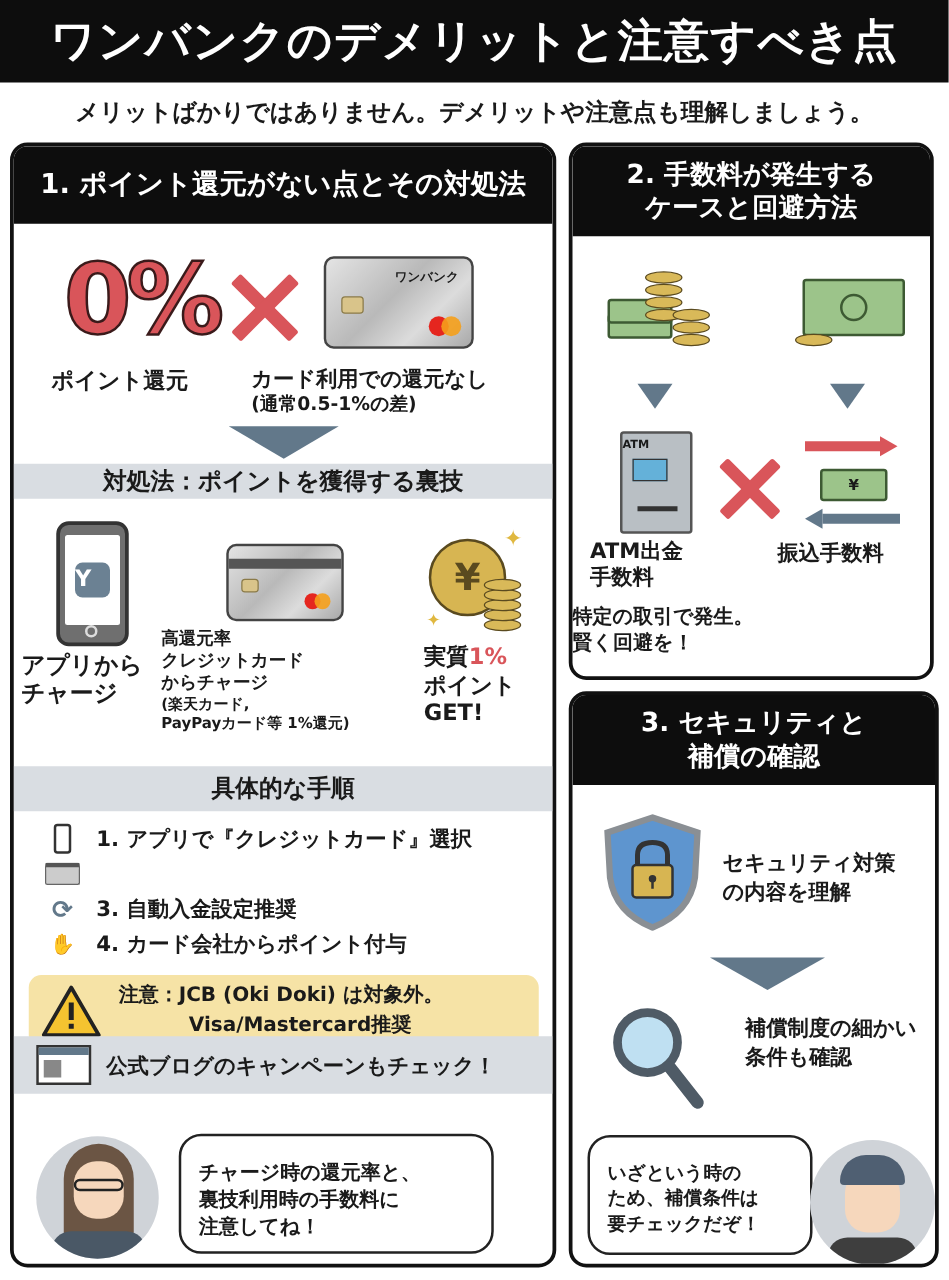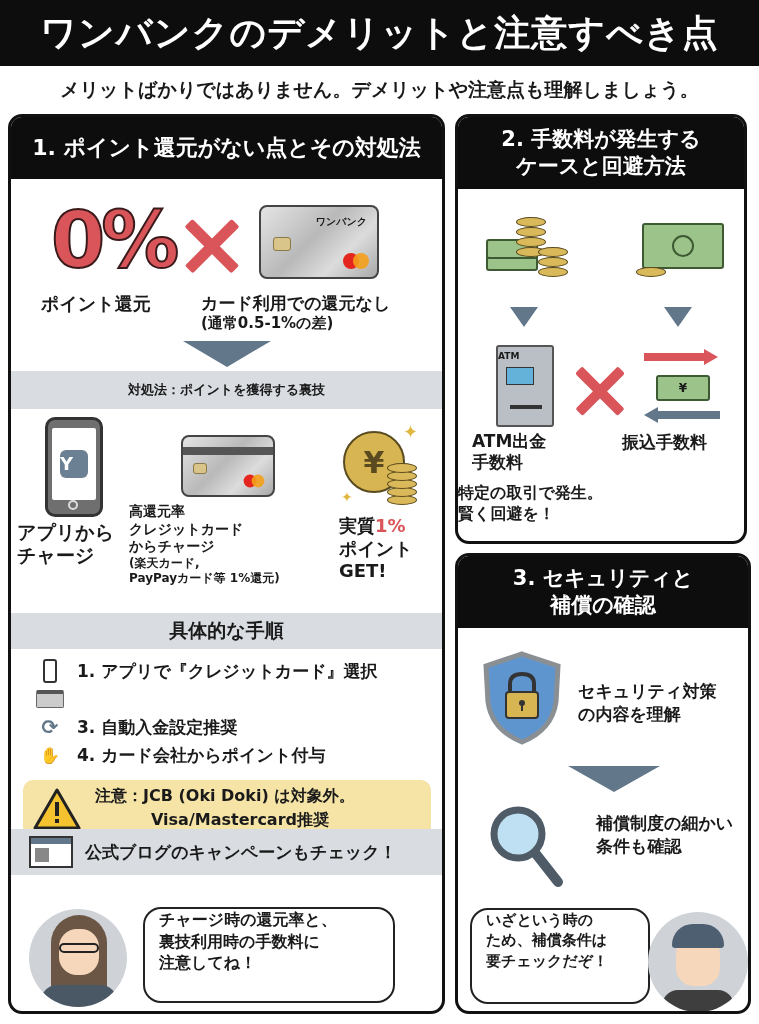--- a/index.html
+++ b/index.html
@@ -23,21 +23,21 @@
   .mc i{position:absolute;top:0;width:16px;height:16px;border-radius:50%}
   .mc i:first-child{left:0;background:#e5261f}
   .mc i:last-child{left:10px;background:#f5a01b;opacity:.9}
   .xmark{position:absolute}
   .xmark::before,.xmark::after{content:"";position:absolute;left:50%;top:50%;width:100%;height:16%;background:#d9555a;border-radius:2px}
   .xmark::before{transform:translate(-50%,-50%) rotate(45deg)}
   .xmark::after{transform:translate(-50%,-50%) rotate(-45deg)}
   .steps div{display:flex;align-items:center;height:28px;font-size:17px;font-weight:bold}
   .steps .ic{width:34px;display:flex;justify-content:center;margin-right:10px}
   .warn{position:absolute;left:12px;top:663px;width:408px;height:58px;background:#f6e3a6;border-radius:10px}
-  .bubble{position:absolute;border:2px solid #222;border-radius:18px;background:#fff;font-weight:bold;font-size:16px;line-height:1.35;padding:0 14px}
+  .bubble{position:absolute;border:2px solid #222;border-radius:18px;background:#fff;font-weight:bold;font-size:16px;line-height:1.35;padding:18px 14px}
   .avatar{position:absolute;border-radius:50%;background:#cfd3d8;overflow:hidden}
   .coin{position:absolute;border-radius:50%;background:#d7b552;border:2px solid #5a4a1f}
   .stackcoin{position:absolute;width:30px;height:10px;border-radius:50%;background:#d9b959;border:1.5px solid #5a4a1f}
   .bill{position:absolute;background:#9cc48a;border:2px solid #3d5a33;border-radius:3px}
 </style>
 </head>
 <body>
 
 <div class="topbar">ワンバンクのデメリットと注意すべき点</div>
 <div class="subtitle">メリットばかりではありません。デメリットや注意点も理解しましょう。</div>
@@ -56,21 +56,21 @@
     <div class="mc" style="right:8px;bottom:8px">
         <i></i>
         <i></i>
       </div>
   </div>
   <div class="abs bold center" style="left:190px;top:175px;width:240px;font-size:17px">カード利用での還元なし</div>
   <div class="abs bold center" style="left:190px;top:197px;width:240px;font-size:15px">(通常0.5-1%の差)</div>
 
   <div class="abs arrow-down" style="left:172px;top:224px"></div>
 
-  <div class="grayband" style="top:254px;height:38px;font-size:13px">対処法：ポイントを獲得する裏技</div>
+  <div class="grayband" style="top:254px;height:28px;font-size:19px">対処法：ポイントを獲得する裏技</div>
 
   <div class="abs" style="left:34px;top:300px;width:58px;height:100px;border:3px solid #333;border-radius:10px;background:#6f6f6f">
     <div style="position:absolute;left:4px;top:8px;width:44px;height:72px;background:#fff;border-radius:2px">
       <div class="bold center" style="position:absolute;left:8px;top:22px;width:28px;height:28px;background:#6b8193;border-radius:6px;color:#fff;font-size:18px;line-height:28px">Y</div>
     </div>
     <div style="position:absolute;left:20px;bottom:4px;width:10px;height:10px;border-radius:50%;border:2px solid #ddd"></div>
   </div>
   <div class="abs bold center" style="left:6px;top:404px;width:120px;font-size:19px;line-height:1.2">
     <div>アプリから</div>
     <div>チャージ</div>

